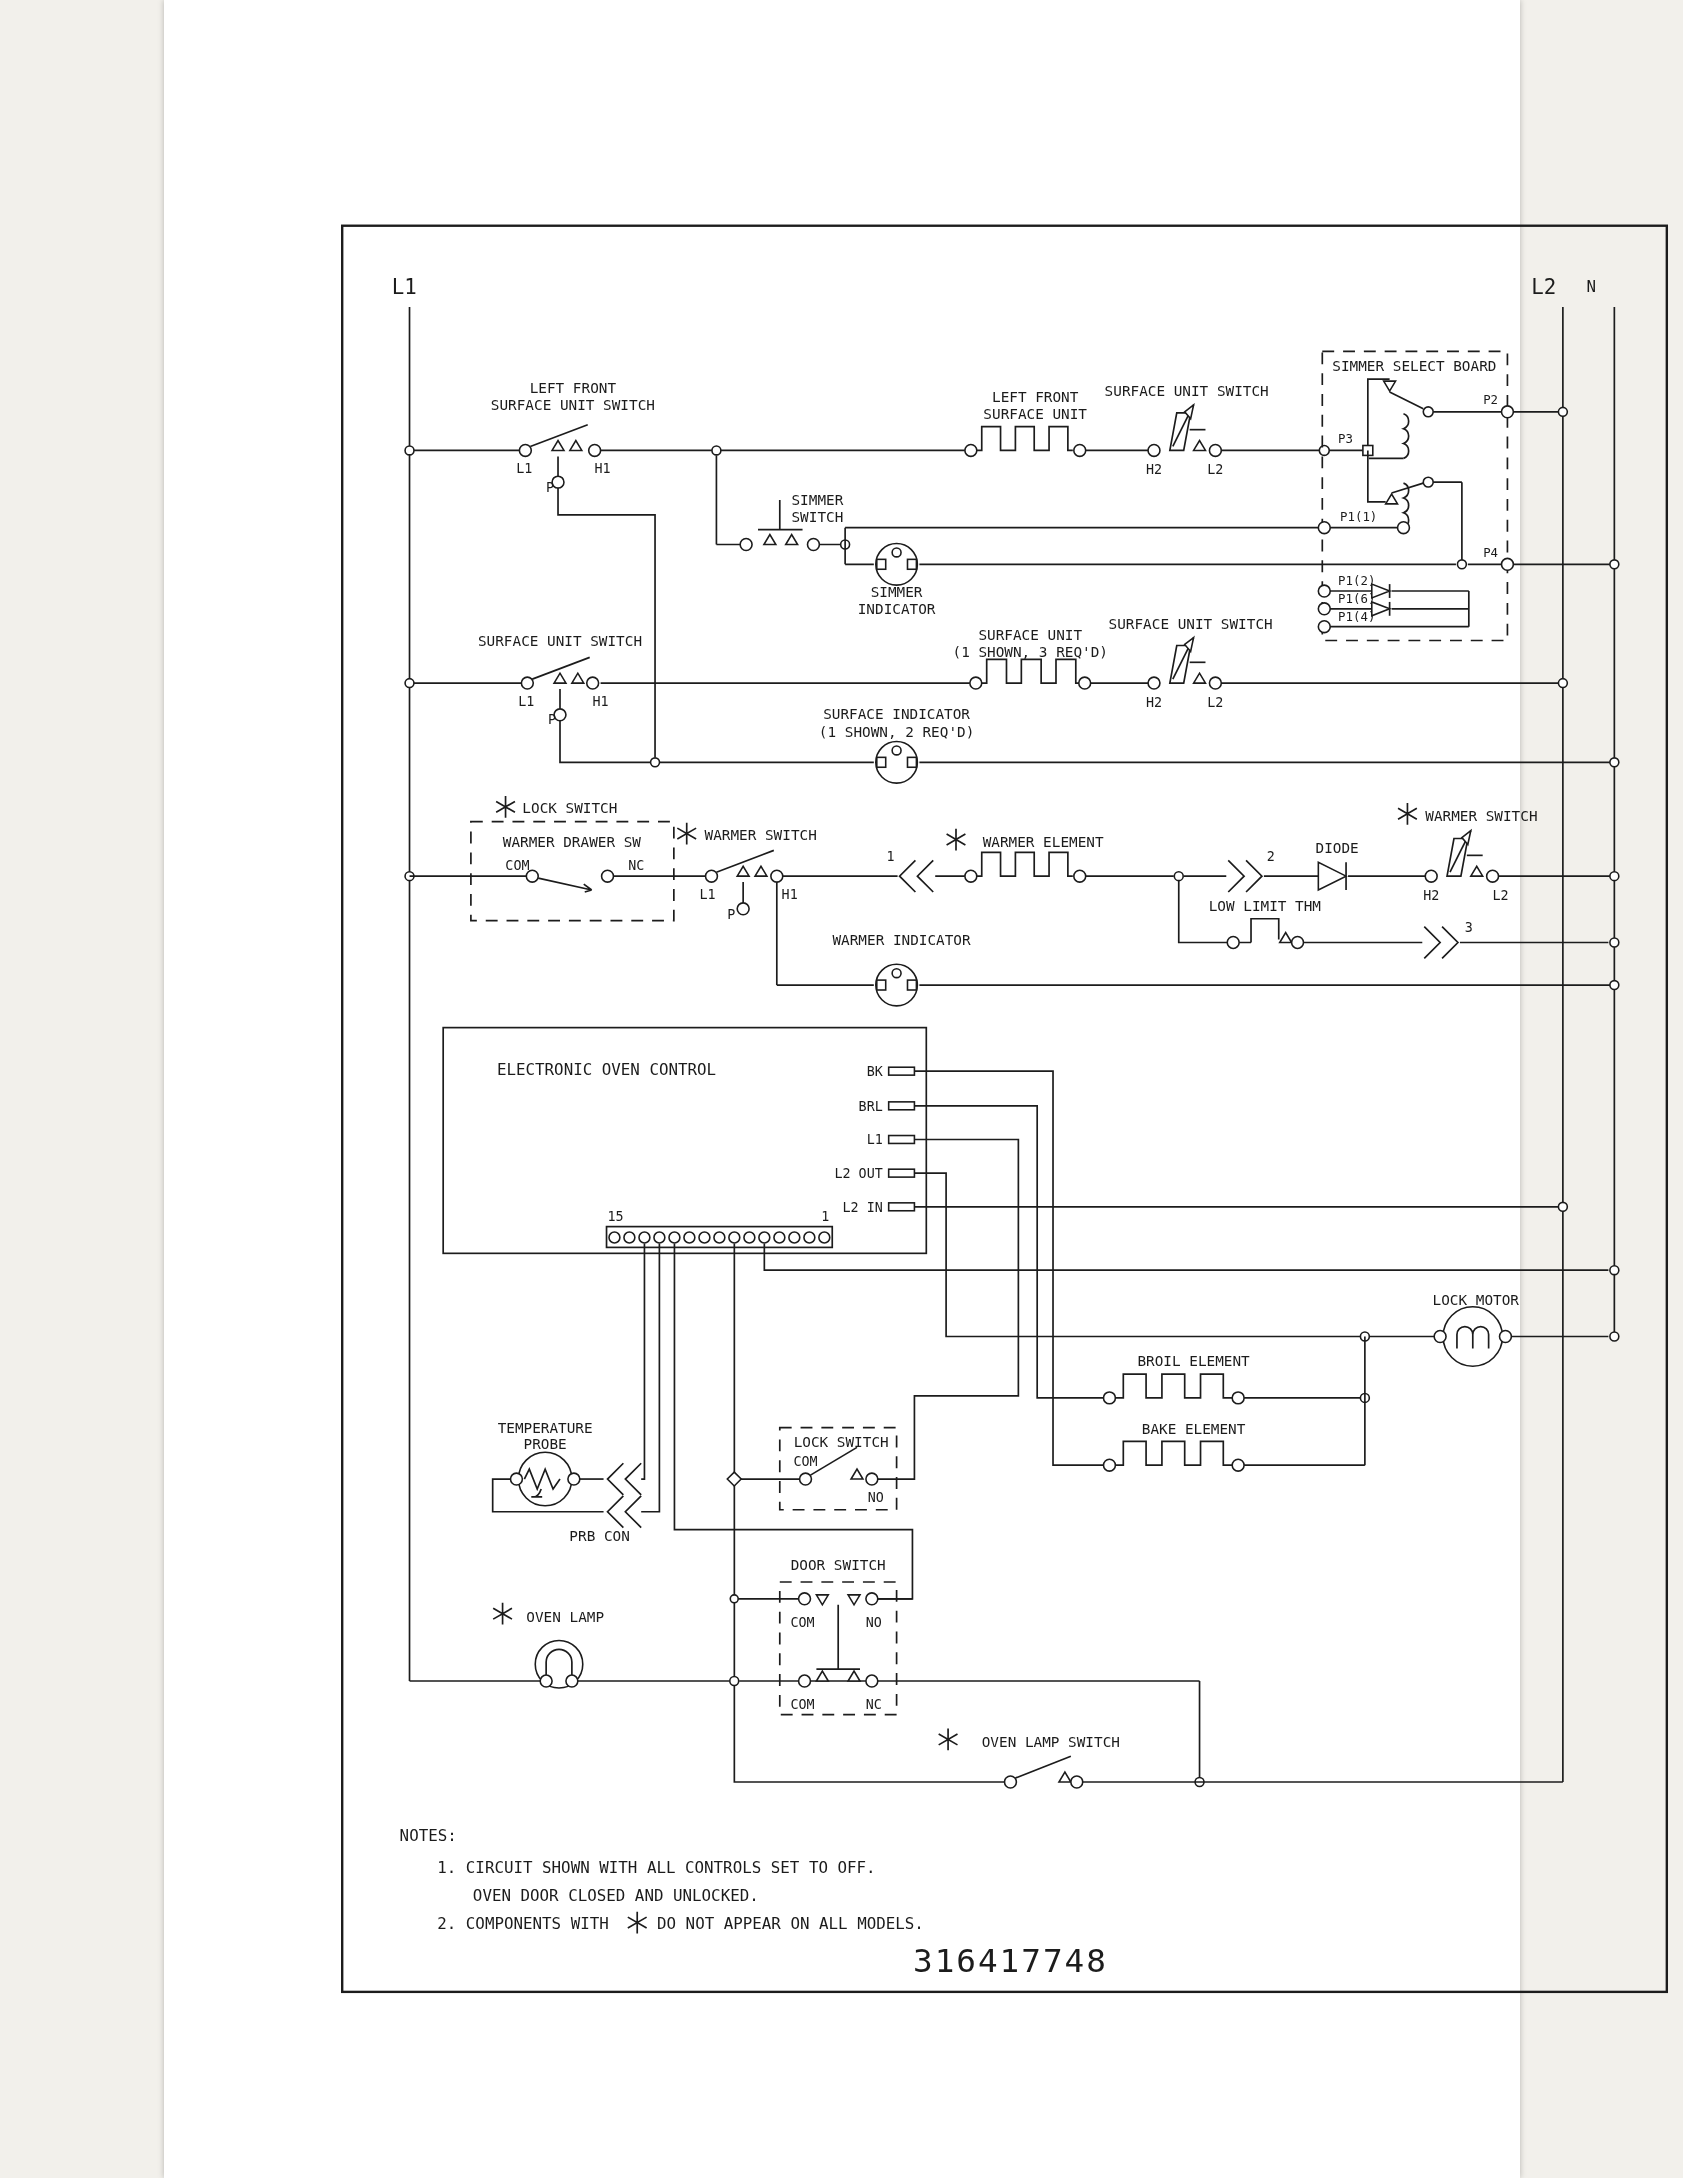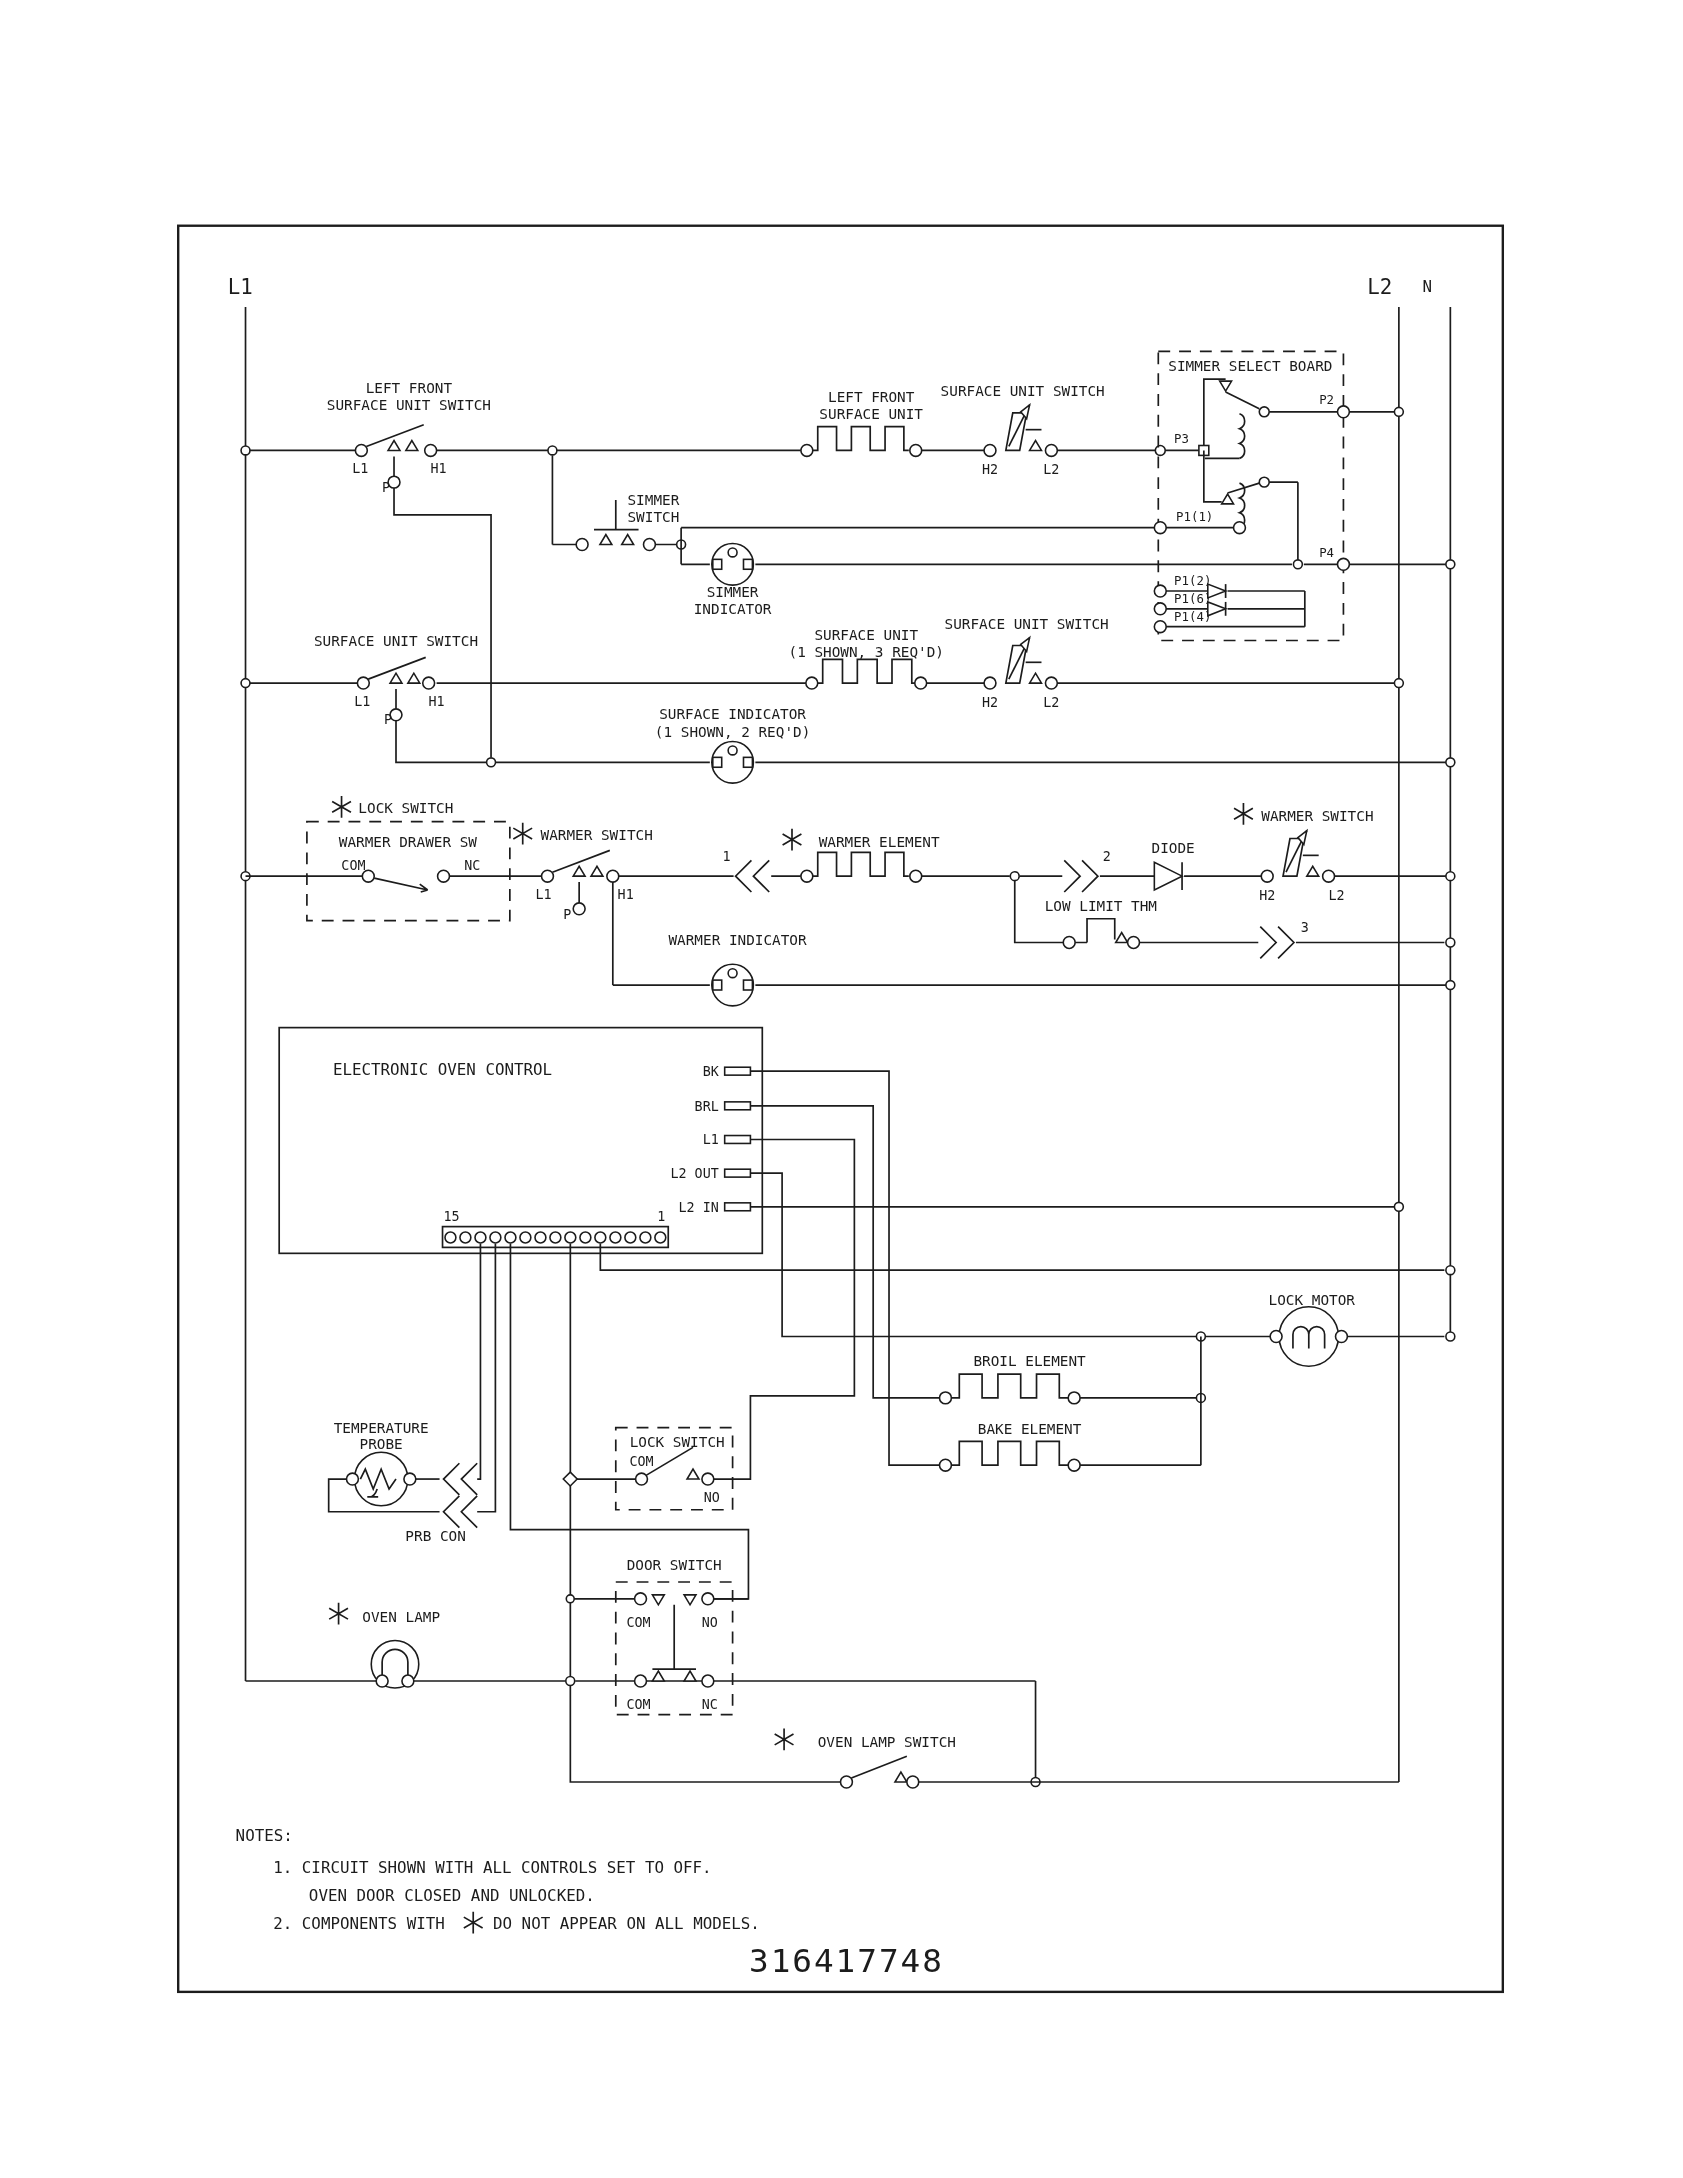--- a/index.html
+++ b/index.html
@@ -1,16 +1,16 @@
 <!DOCTYPE html>
 <html><head>
 <meta charset="utf-8">
 <style>
   html,body{margin:0;padding:0;background:#f2f0eb;}
-  .sheet{width:1683px;height:2178px;background:#ffffff;position:relative;margin:0 auto;box-shadow:0 0 6px rgba(0,0,0,.25);}
+  .sheet{width:1356px;height:2178px;background:#ffffff;position:relative;margin:0 auto;box-shadow:0 0 6px rgba(0,0,0,.25);}
   svg{display:block}
   svg text{font-family:"DejaVu Sans Mono","Liberation Mono",monospace;fill:#1c1c1c;}
   .w{fill:none;stroke:#1c1c1c;stroke-width:1.7;}
   .oc{fill:#ffffff;stroke:#1c1c1c;stroke-width:1.6;}
   .dash{stroke-dasharray:12 9;}
   .t12{font-size:12.5px;}
   .t13{font-size:13.5px;}
   .t14{font-size:14.5px;}
   .t16{font-size:16px;}
   .t21{font-size:21px;}

